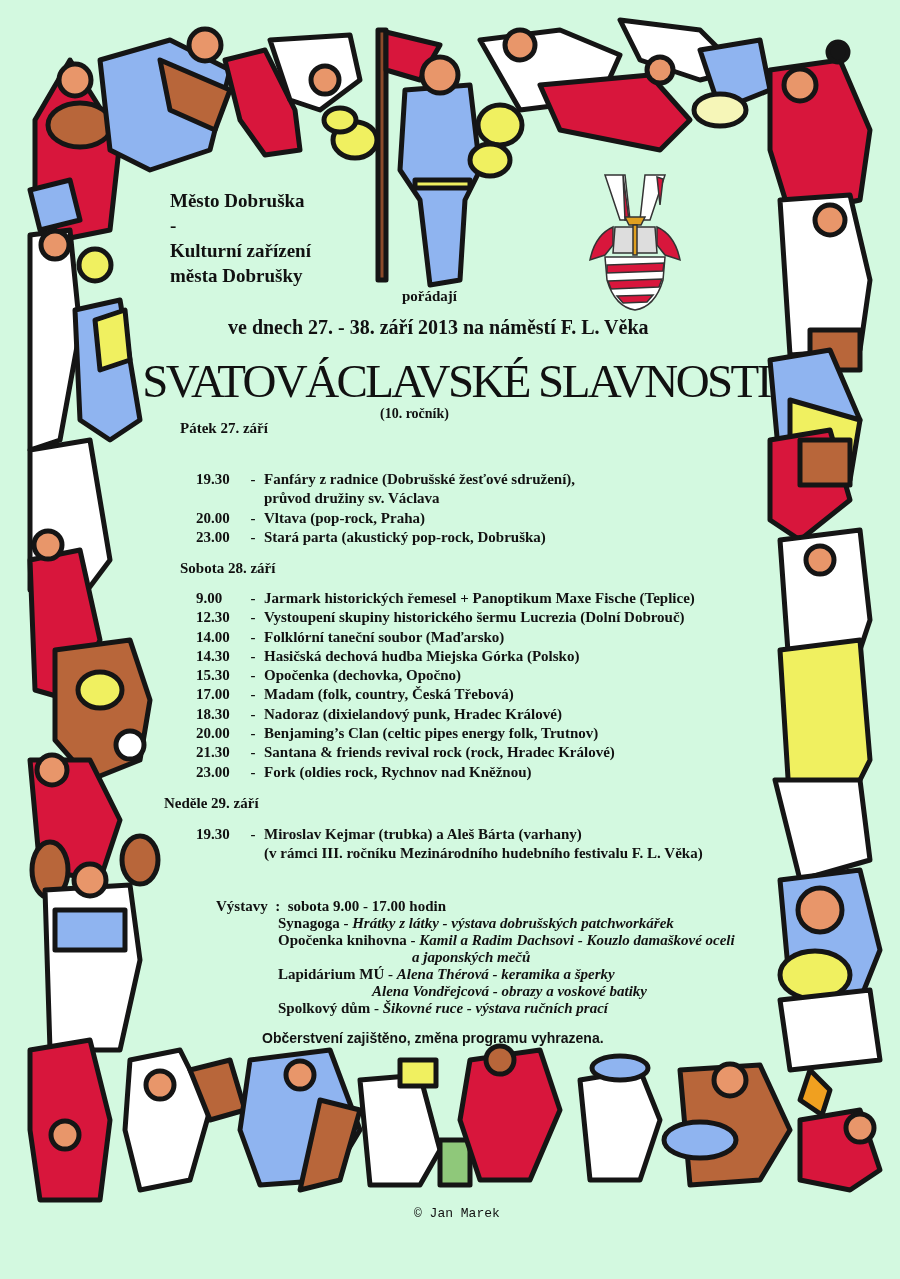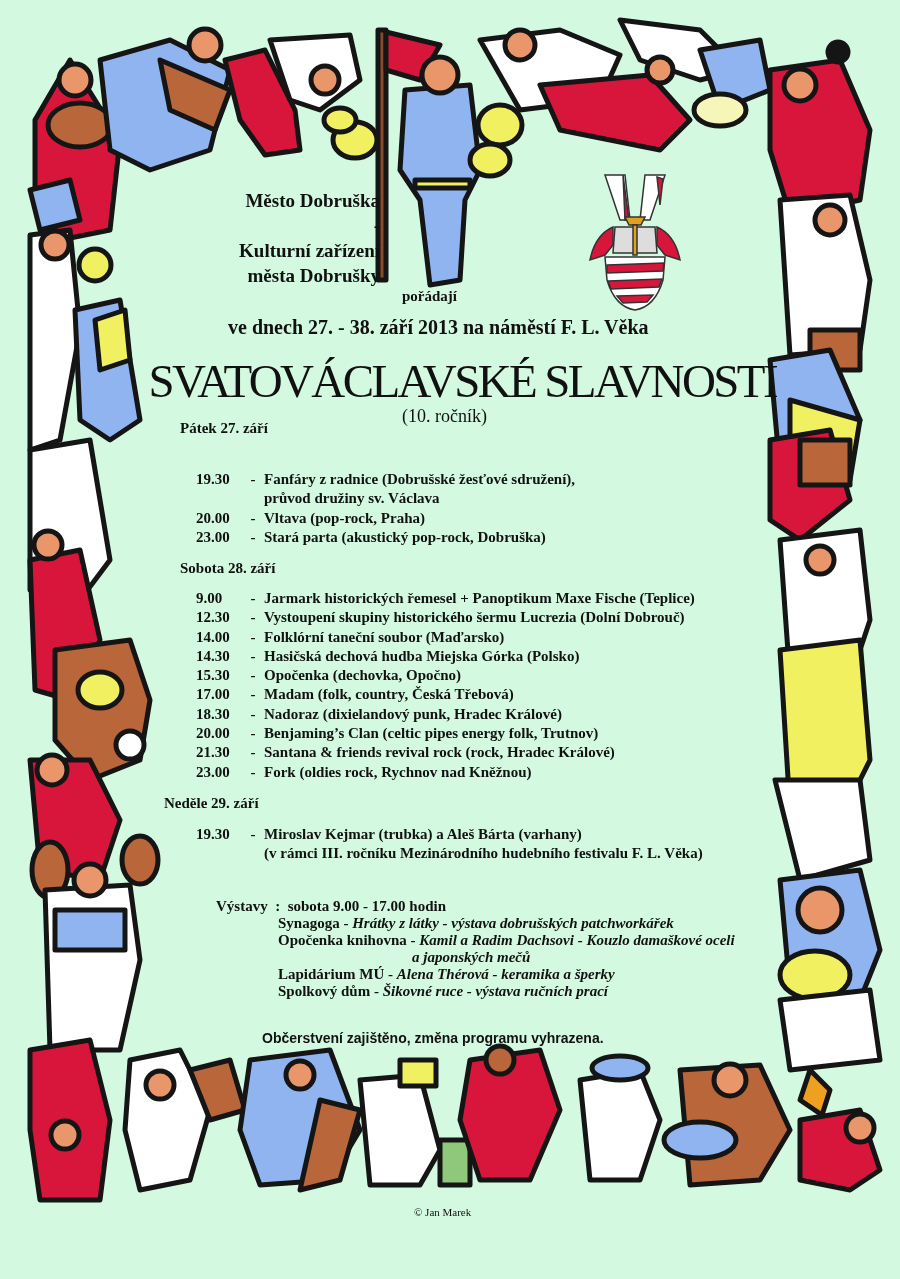--- a/index.html
+++ b/index.html
@@ -4,36 +4,36 @@
 <style>
   html, body { margin: 0; padding: 0; }
   body {
     width: 900px; height: 1279px; position: relative; overflow: hidden;
     background: #d3f9e0;
     font-family: "Liberation Serif", serif; color: #111;
   }
   .frame { position: absolute; inset: 0; pointer-events: none; }
   .frame svg { width: 900px; height: 1279px; display: block; }
   .abs { position: absolute; }
-  .org { left: 170px; top: 188px; width: 210px; text-align: right; font-weight: bold; font-size: 19px; line-height: 25px; }
+  .org { left: 170px; top: 188px; width: 210px; text-align: left; font-weight: bold; font-size: 19px; line-height: 25px; }
   .org div { white-space: nowrap; }
   .poradaji { left: 402px; top: 288px; font-weight: bold; font-size: 15px; }
   .dates { left: 228px; top: 316px; font-weight: bold; font-size: 20px; white-space: nowrap; }
-  .title { left: 136px; top: 354px; width: 640px; text-align: right; font-size: 47px; letter-spacing: -2.6px; white-space: nowrap; font-family: "Liberation Serif", serif; }
-  .edition { left: 402px; top: 406px; font-weight: normal; font-size: 18px; }
+  .title { left: 136px; top: 354px; width: 640px; text-align: center; font-size: 47px; letter-spacing: -2.6px; white-space: nowrap; font-family: "Liberation Serif", serif; }
+  .edition { left: 380px; top: 406px; font-weight: bold; font-size: 14px; }
   .day { font-weight: bold; font-size: 15px; white-space: nowrap; }
   .ev { font-weight: bold; font-size: 15px; line-height: 19.3px; white-space: nowrap; }
   .ev .t { display: inline-block; width: 46px; text-align: left; }
   .ev .d { display: inline-block; width: 22px; text-align: center; }
   .ev .cont { padding-left: 68px; }
   .exh { left: 216px; top: 898px; font-size: 15px; font-weight: bold; line-height: 17px; white-space: nowrap; }
   .exh i { font-weight: bold; }
   .exh .ind { padding-left: 62px; }
   .note { left: 262px; top: 1030px; font-family: "Liberation Sans", sans-serif; font-weight: bold; font-size: 14px; white-space: nowrap; }
-  .copy { left: 414px; top: 1206px; font-family: Liberation Serif, serif; font-size: 11px; white-space: nowrap; }
+  .copy { left: 414px; top: 1206px; font-family: Liberation Mono, monospace; font-size: 13px; white-space: nowrap; }
 </style>
 </head>
 <body>
 
 <div class="frame">
   <svg viewBox="0 0 900 1279" xmlns="http://www.w3.org/2000/svg">
     <g stroke="#151515" stroke-width="5" stroke-linejoin="round">
 
       <path d="M35 120 L70 60 L95 100 L120 140 L110 230 L60 240 L35 190 Z" fill="#d8163c"></path>
       <circle cx="75" cy="80" r="16" fill="#e8966a"></circle>
@@ -186,17 +186,18 @@
   <div class="ev"><span class="t">19.30</span><span class="d">-</span><span>Miroslav Kejmar (trubka) a Aleš Bárta (varhany)</span></div>
   <div class="ev"><span class="cont">(v rámci III. ročníku Mezinárodního hudebního festivalu F. L. Věka)</span></div>
 </div>
 
 <div class="abs exh">
   <div><span>Výstavy</span>&nbsp; :&nbsp; <span>sobota  9.00 - 17.00 hodin</span></div>
   <div class="ind"><span>Synagoga</span> - <i>Hrátky z látky - výstava dobrušských patchworkářek</i></div>
   <div class="ind"><span>Opočenka knihovna</span> - <i>Kamil a Radim Dachsovi - Kouzlo damaškové oceli</i></div>
   <div class="ind" style="padding-left:196px;"><i>a japonských mečů</i></div>
   <div class="ind"><span>Lapidárium MÚ</span> - <i>Alena Thérová - keramika a šperky</i></div>
+  <div class="ind" style="padding-left:156px;"><i>Alena Vondřejcová - obrazy a voskové batiky</i></div>
   <div class="ind"><span>Spolkový dům</span> - <i>Šikovné ruce - výstava ručních prací</i></div>
 </div>
 
 <div class="abs note">Občerstvení zajištěno, změna programu vyhrazena.</div>
 <div class="abs copy">© Jan Marek</div>
 
 </body></html>

